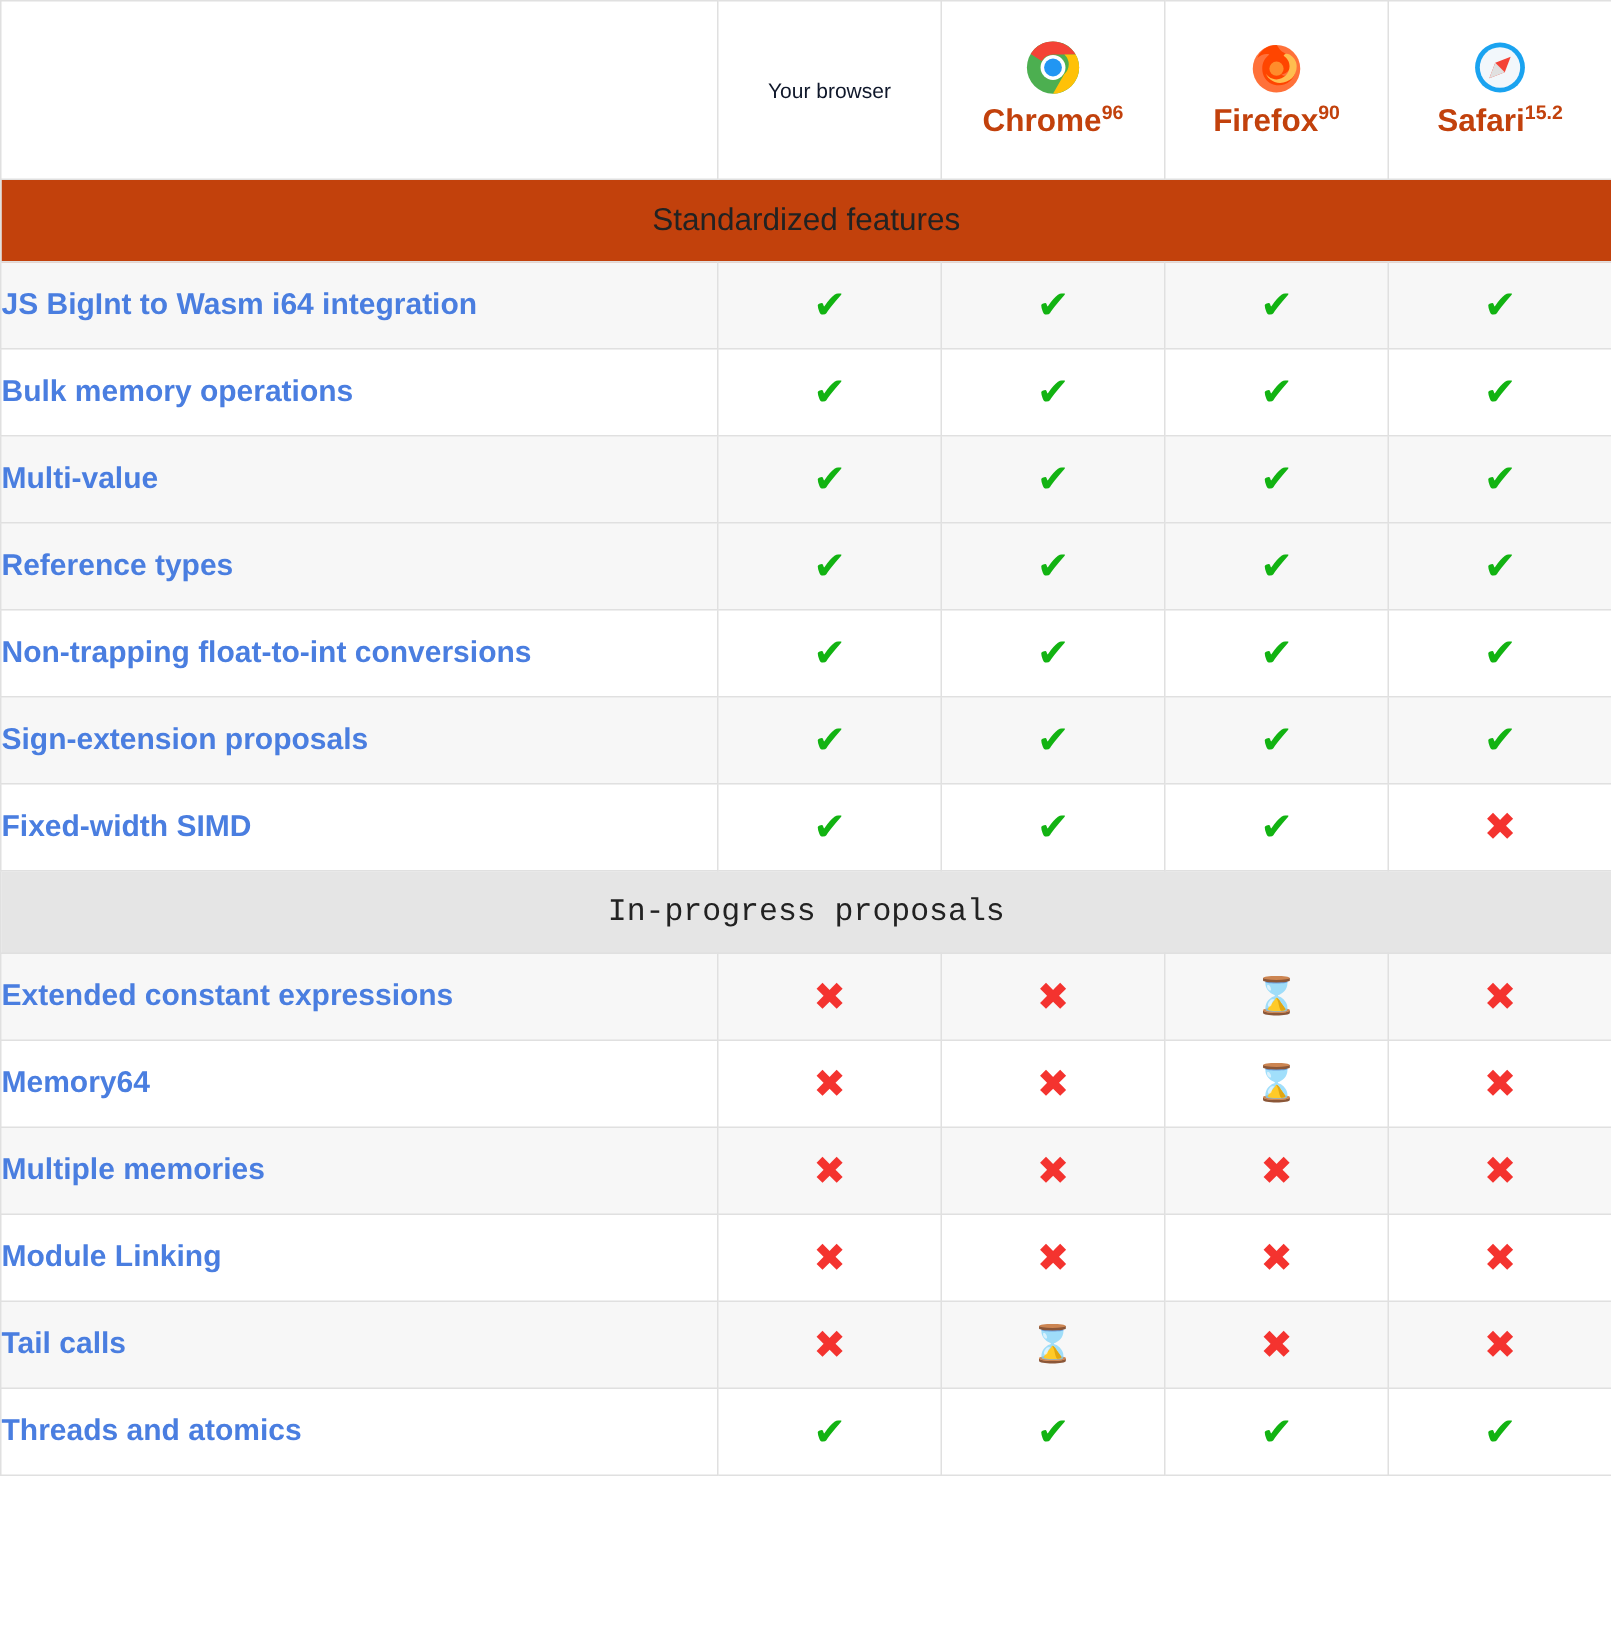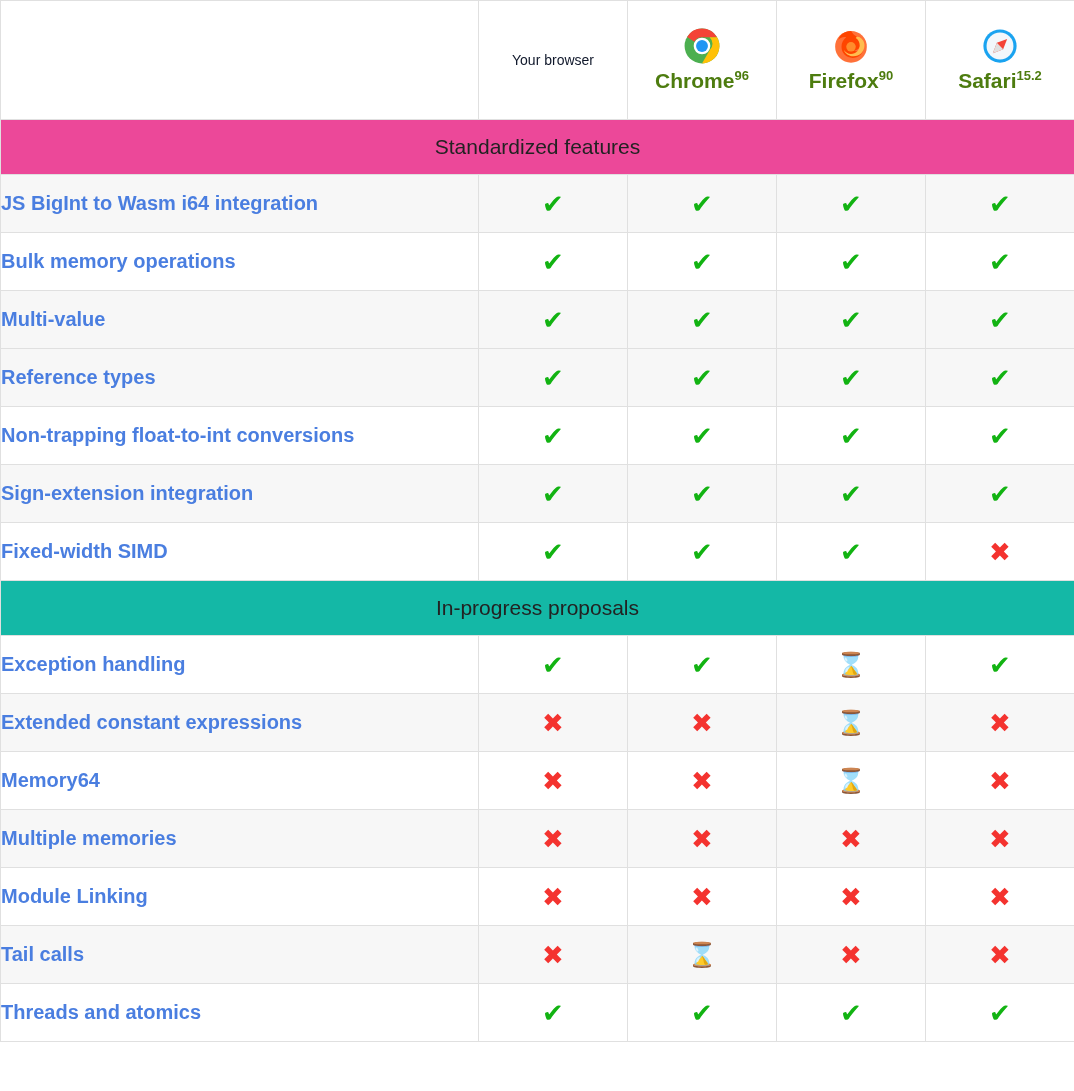--- a/index.html
+++ b/index.html
@@ -32,21 +32,21 @@
     background: #ffffff;
   }
   .hdr-inner {
     display: flex;
     flex-direction: column;
     align-items: center;
     justify-content: center;
     gap: 4px;
   }
   .hdr-label {
-    color: #4d7c0f;
+    color: #c2410c;
     font-size: 21px;
     font-weight: bold;
     line-height: 1.15;
     white-space: nowrap;
   }
   .hdr-label sup {
     font-size: 13px;
     vertical-align: super;
     font-weight: bold;
   }
@@ -62,24 +62,25 @@
     height: 38px;
     display: block;
   }
 
   
   tr.section-row td {
     text-align: center;
     font-size: 21px;
     color: #222222;
     height: 54px;
-    background: #ec4899;
+    background: #c2410c;
   }
   tr.section-row.alt td {
-    background: #14b8a6;
+    background: #e5e5e5;
+    font-family: Liberation Mono, monospace;
   }
 
   
   td.feature-name {
     text-align: left;
     color: #4a7ee0;
     font-weight: bold;
     font-size: 20px;
     height: 57px;
     padding: 0 8px;
@@ -206,43 +207,36 @@
         <td class="status"><span class="mark yes">✔</span></td>
       </tr>
       <tr class="plain">
         <td class="feature-name">Non-trapping float-to-int conversions</td>
         <td class="status"><span class="mark yes">✔</span></td>
         <td class="status"><span class="mark yes">✔</span></td>
         <td class="status"><span class="mark yes">✔</span></td>
         <td class="status"><span class="mark yes">✔</span></td>
       </tr>
       <tr class="alt">
-        <td class="feature-name">Sign-extension integration</td>
+        <td class="feature-name">Sign-extension proposals</td>
         <td class="status"><span class="mark yes">✔</span></td>
         <td class="status"><span class="mark yes">✔</span></td>
         <td class="status"><span class="mark yes">✔</span></td>
         <td class="status"><span class="mark yes">✔</span></td>
       </tr>
       <tr class="plain">
         <td class="feature-name">Fixed-width SIMD</td>
         <td class="status"><span class="mark yes">✔</span></td>
         <td class="status"><span class="mark yes">✔</span></td>
         <td class="status"><span class="mark yes">✔</span></td>
         <td class="status"><span class="mark no">✖</span></td>
       </tr>
       <tr class="section-row alt">
         <td colspan="5">In-progress proposals</td>
       </tr>
-      <tr class="plain">
-        <td class="feature-name">Exception handling</td>
-        <td class="status"><span class="mark yes">✔</span></td>
-        <td class="status"><span class="mark yes">✔</span></td>
-        <td class="status"><span class="mark partial">⌛</span></td>
-        <td class="status"><span class="mark yes">✔</span></td>
-      </tr>
       <tr class="alt">
         <td class="feature-name">Extended constant expressions</td>
         <td class="status"><span class="mark no">✖</span></td>
         <td class="status"><span class="mark no">✖</span></td>
         <td class="status"><span class="mark partial">⌛</span></td>
         <td class="status"><span class="mark no">✖</span></td>
       </tr>
       <tr class="plain">
         <td class="feature-name">Memory64</td>
         <td class="status"><span class="mark no">✖</span></td>

